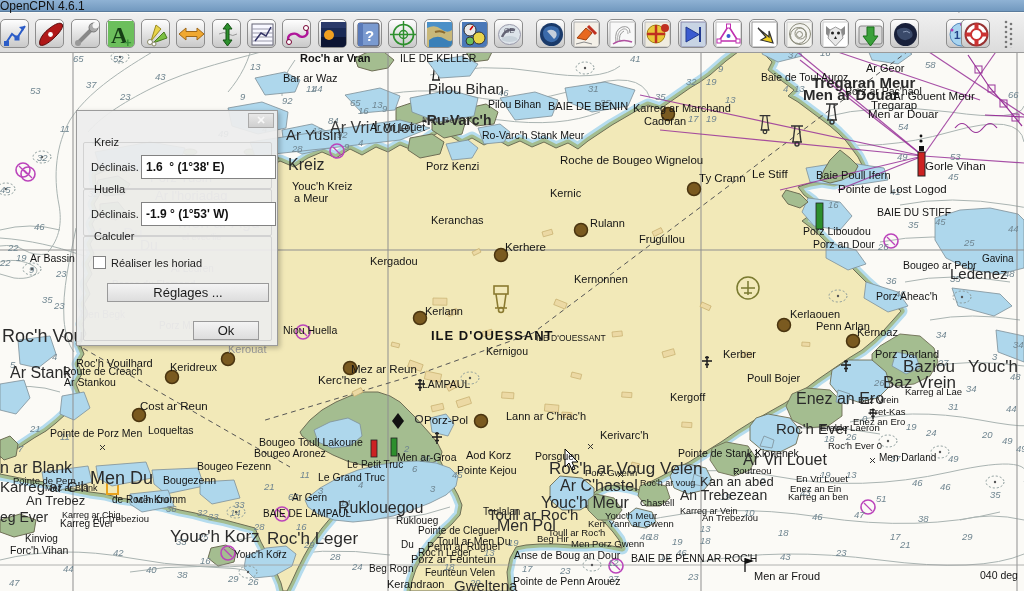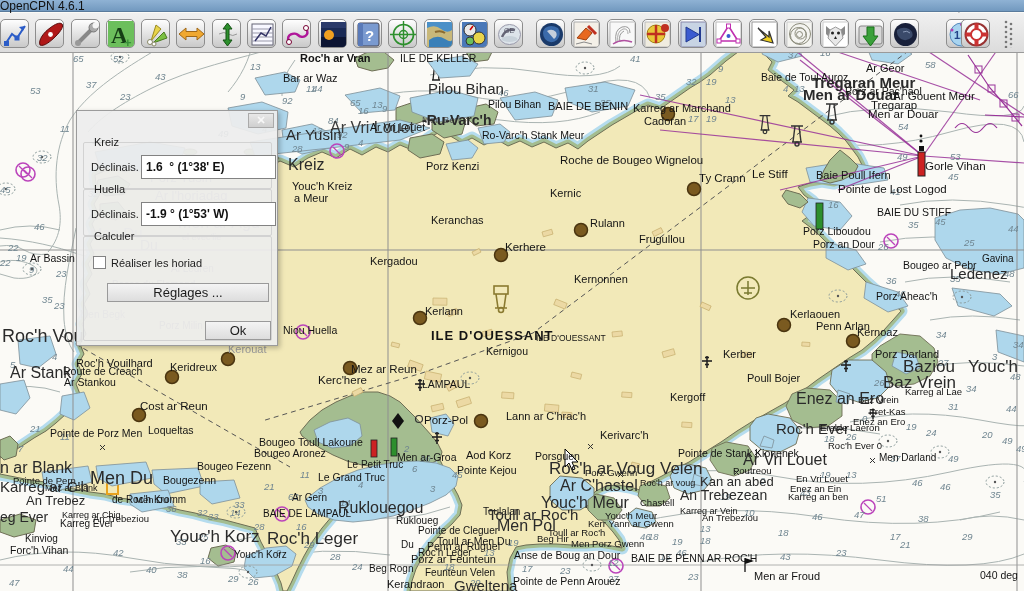--- a/index.html
+++ b/index.html
@@ -829,13 +829,13 @@
       <span class="grplbl">Huella</span>
     </div>
  <div style="position:absolute;left:14px;top:97px">Déclinais.</div>
  <div class="inp" style="left:64px;top:91px;width:135px;height:24px;line-height:23px">-1.9 ° (1°53' W)</div>
  <div class="grp" style="top:125px;height:105px">
       <span class="grplbl">Calculer</span>
     </div>
  <div style="position:absolute;left:16px;top:145px;width:13px;height:13px;background:#fff;border:1px solid #828282"></div>
  <div style="position:absolute;left:34px;top:146px">Réaliser les horiad</div>
  <div class="btn" style="left:30px;top:172px;width:162px;height:19px;line-height:18px">Réglages ...</div>
- <div class="btn" style="left:128px;top:210px;width:66px;height:19px;line-height:18px">Ok</div>
+ <div class="btn" style="left:116px;top:210px;width:66px;height:19px;line-height:18px">Ok</div>
 </div>
 </body></html>

